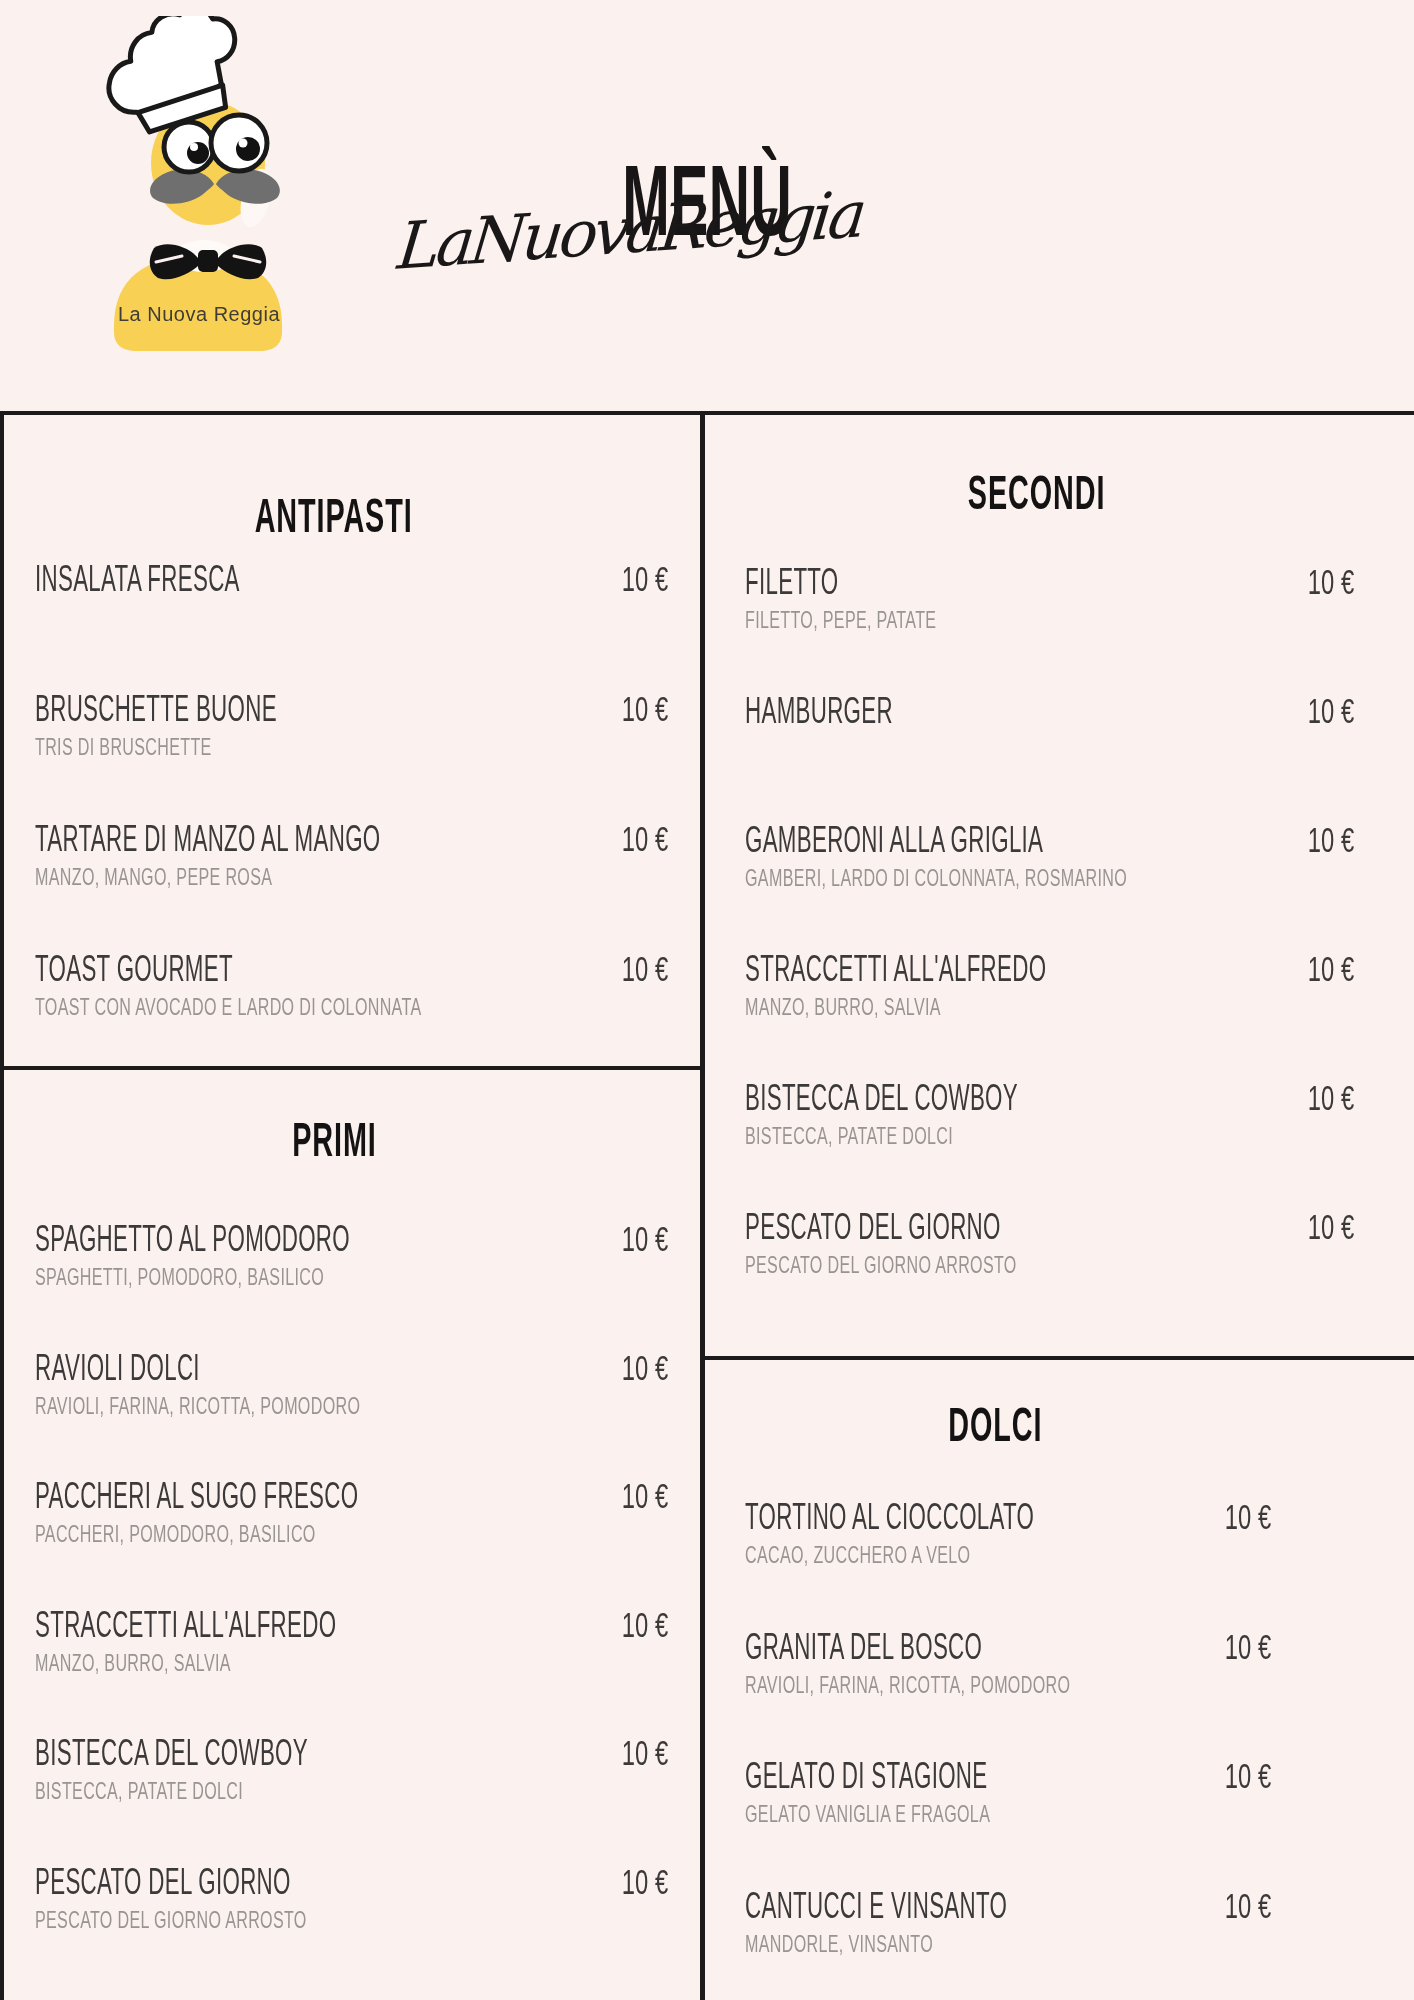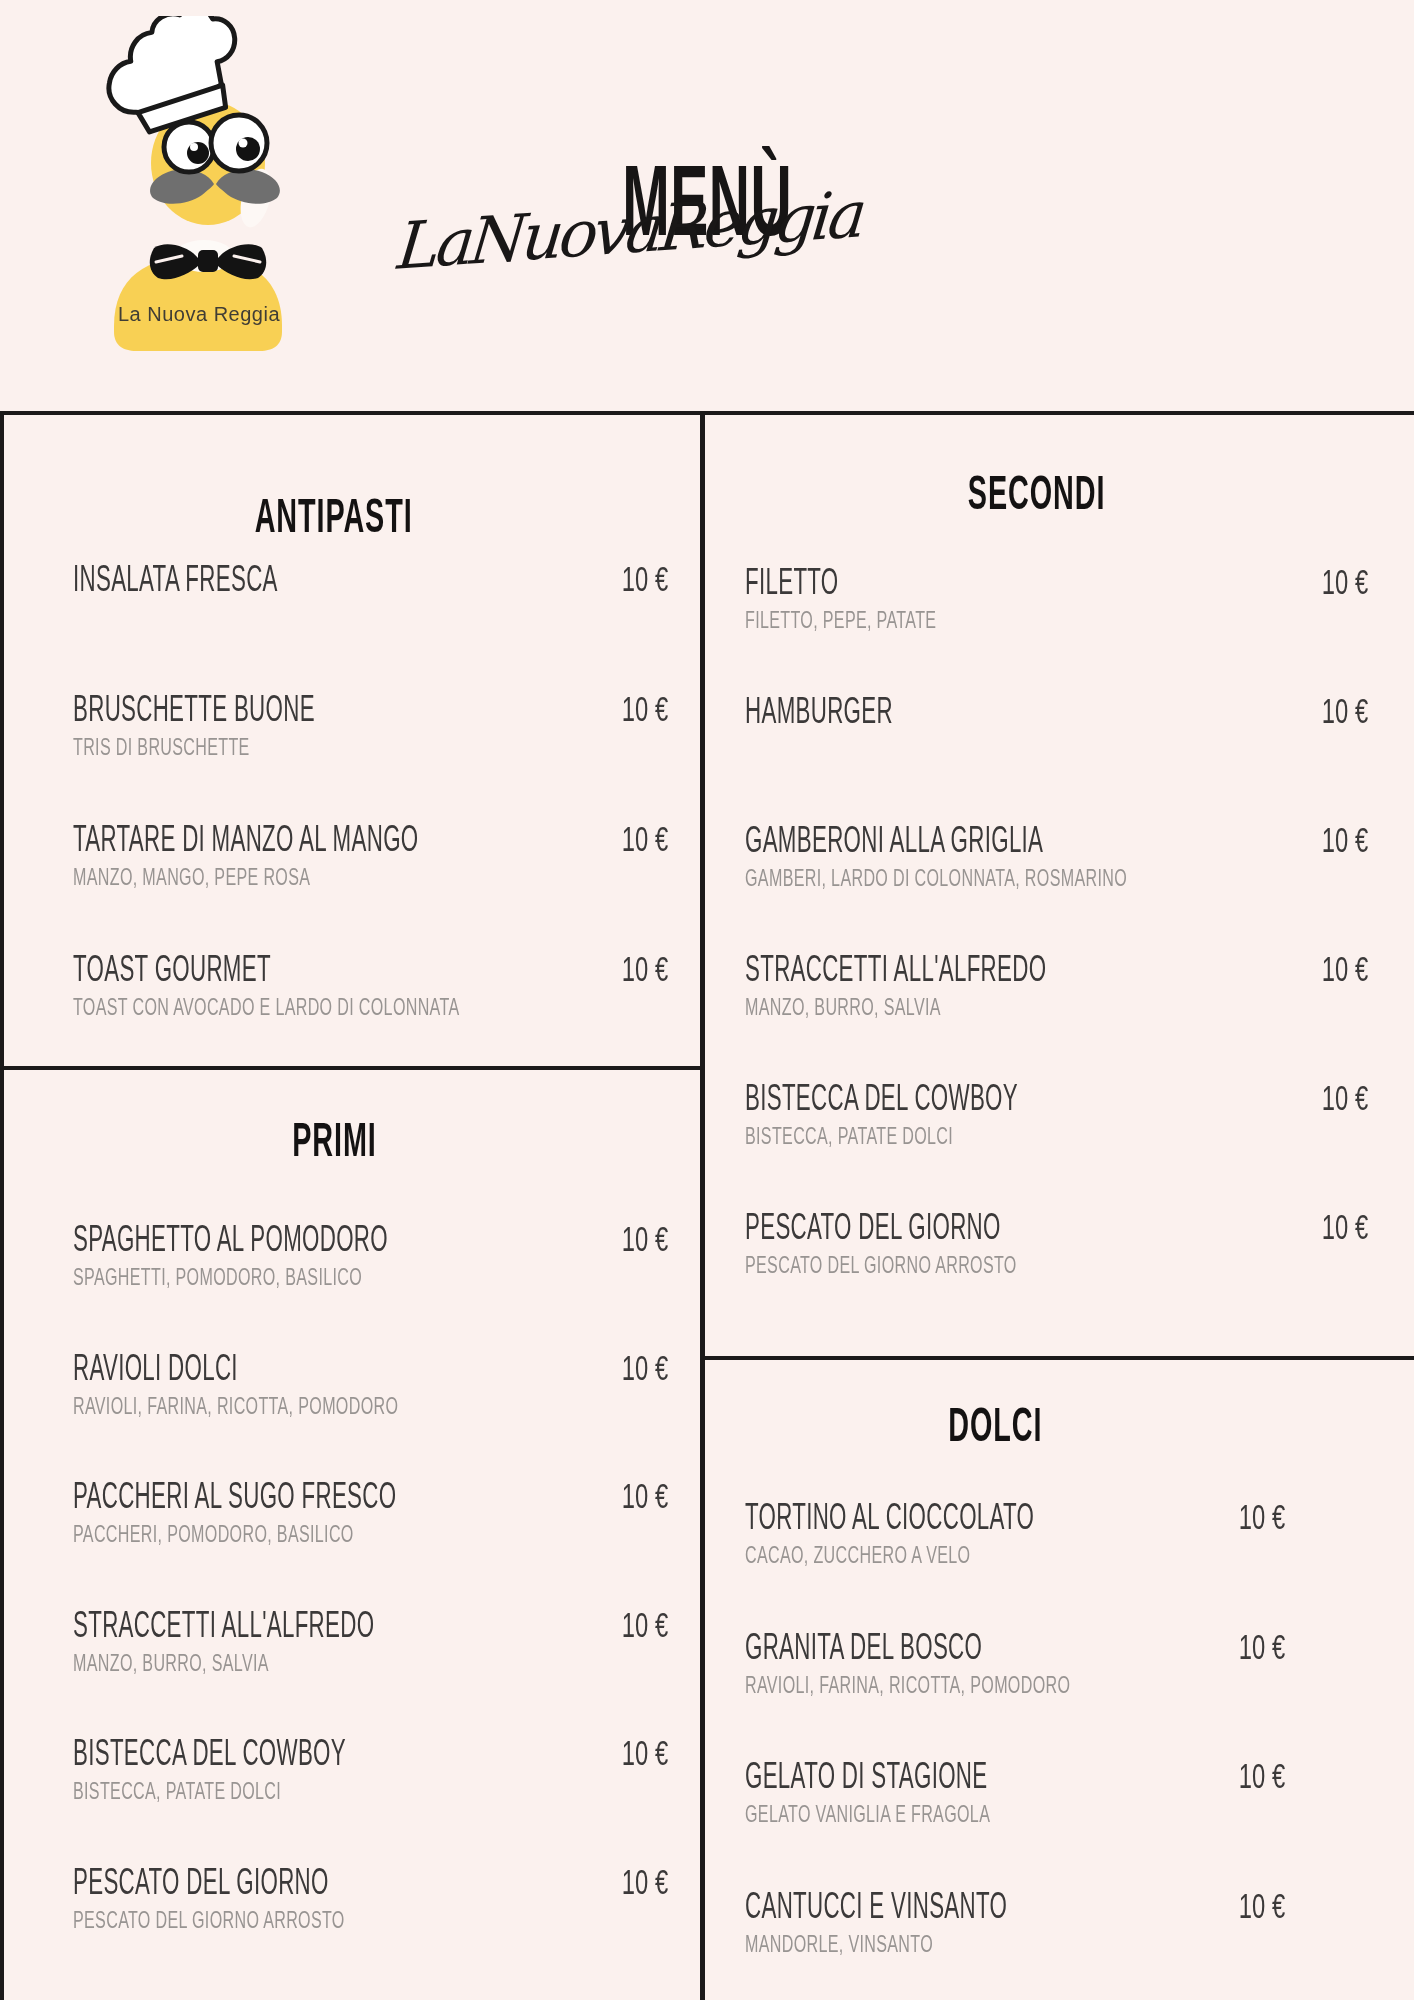--- a/index.html
+++ b/index.html
@@ -42,22 +42,22 @@
   #sec-antipasti h2{top:50px;margin-top:28px;}
   #sec-primi     h2{top:47px;}
   #sec-secondi   h2{top:55px;}
   #sec-dolci     h2{top:42px;}
   .menu-section h2 .squeeze{
     display:inline-block; font-size:48px; line-height:50px; color:#141212;
     transform:scaleX(0.60); transform-origin:50% 50%; letter-spacing:1.5px; white-space:nowrap;
   }
   
   .item{position:absolute;}
-  .col-left  .item{left:35px; right:35px;margin-left:38px;}
-  .col-right .item{left:40px; right:46px;}
+  .col-left  .item{left:35px; right:35px;}
+  .col-right .item{left:40px; right:60px;}
   .item-name{
     display:inline-block; font-size:36px; line-height:37px; color:#3b3939;
     transform:scaleX(0.62); transform-origin:0 50%; letter-spacing:0.5px; white-space:nowrap;
   }
   .item-price{
     position:absolute; right:0; top:1px; font-size:35px; line-height:36px; color:#3b3939;
     transform:scaleX(0.68); transform-origin:100% 50%; white-space:nowrap;
   }
   .item-desc{margin-top:7px;}
   .item-desc .squeeze{

